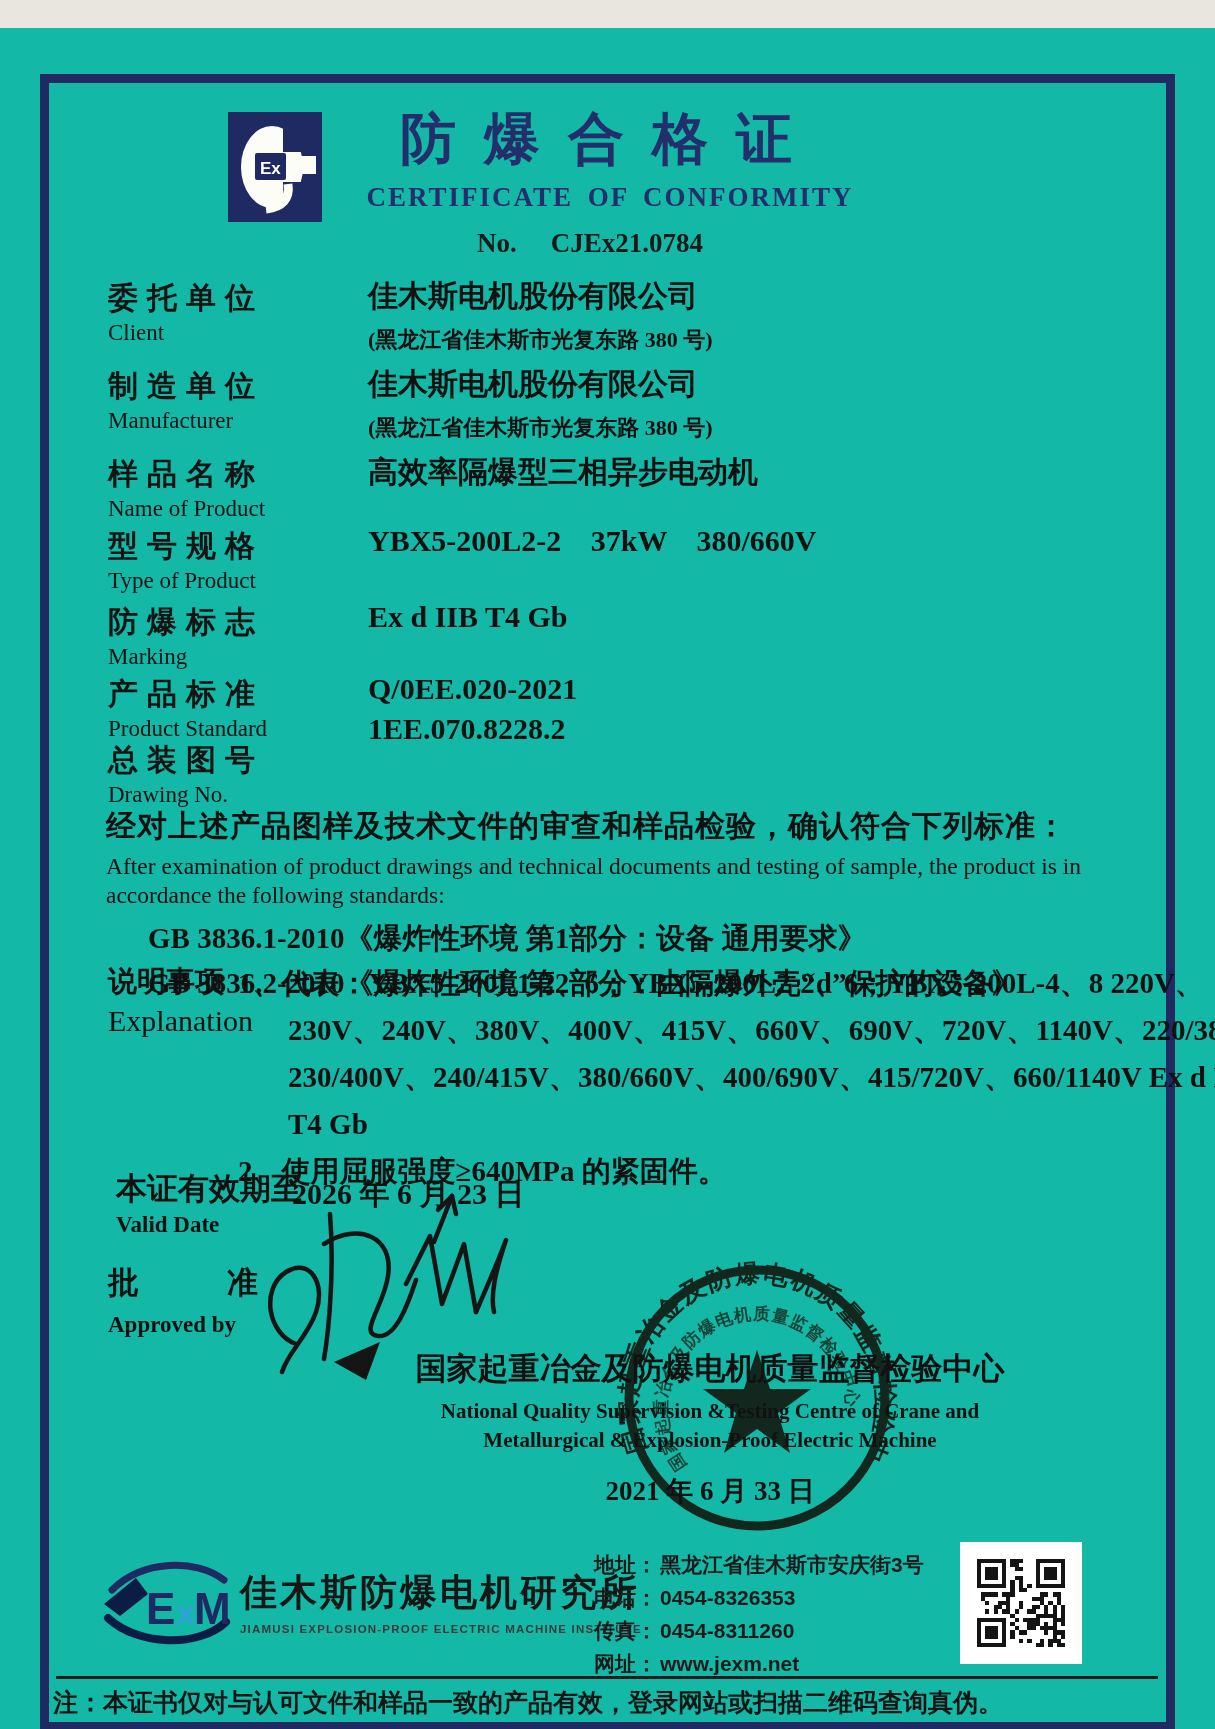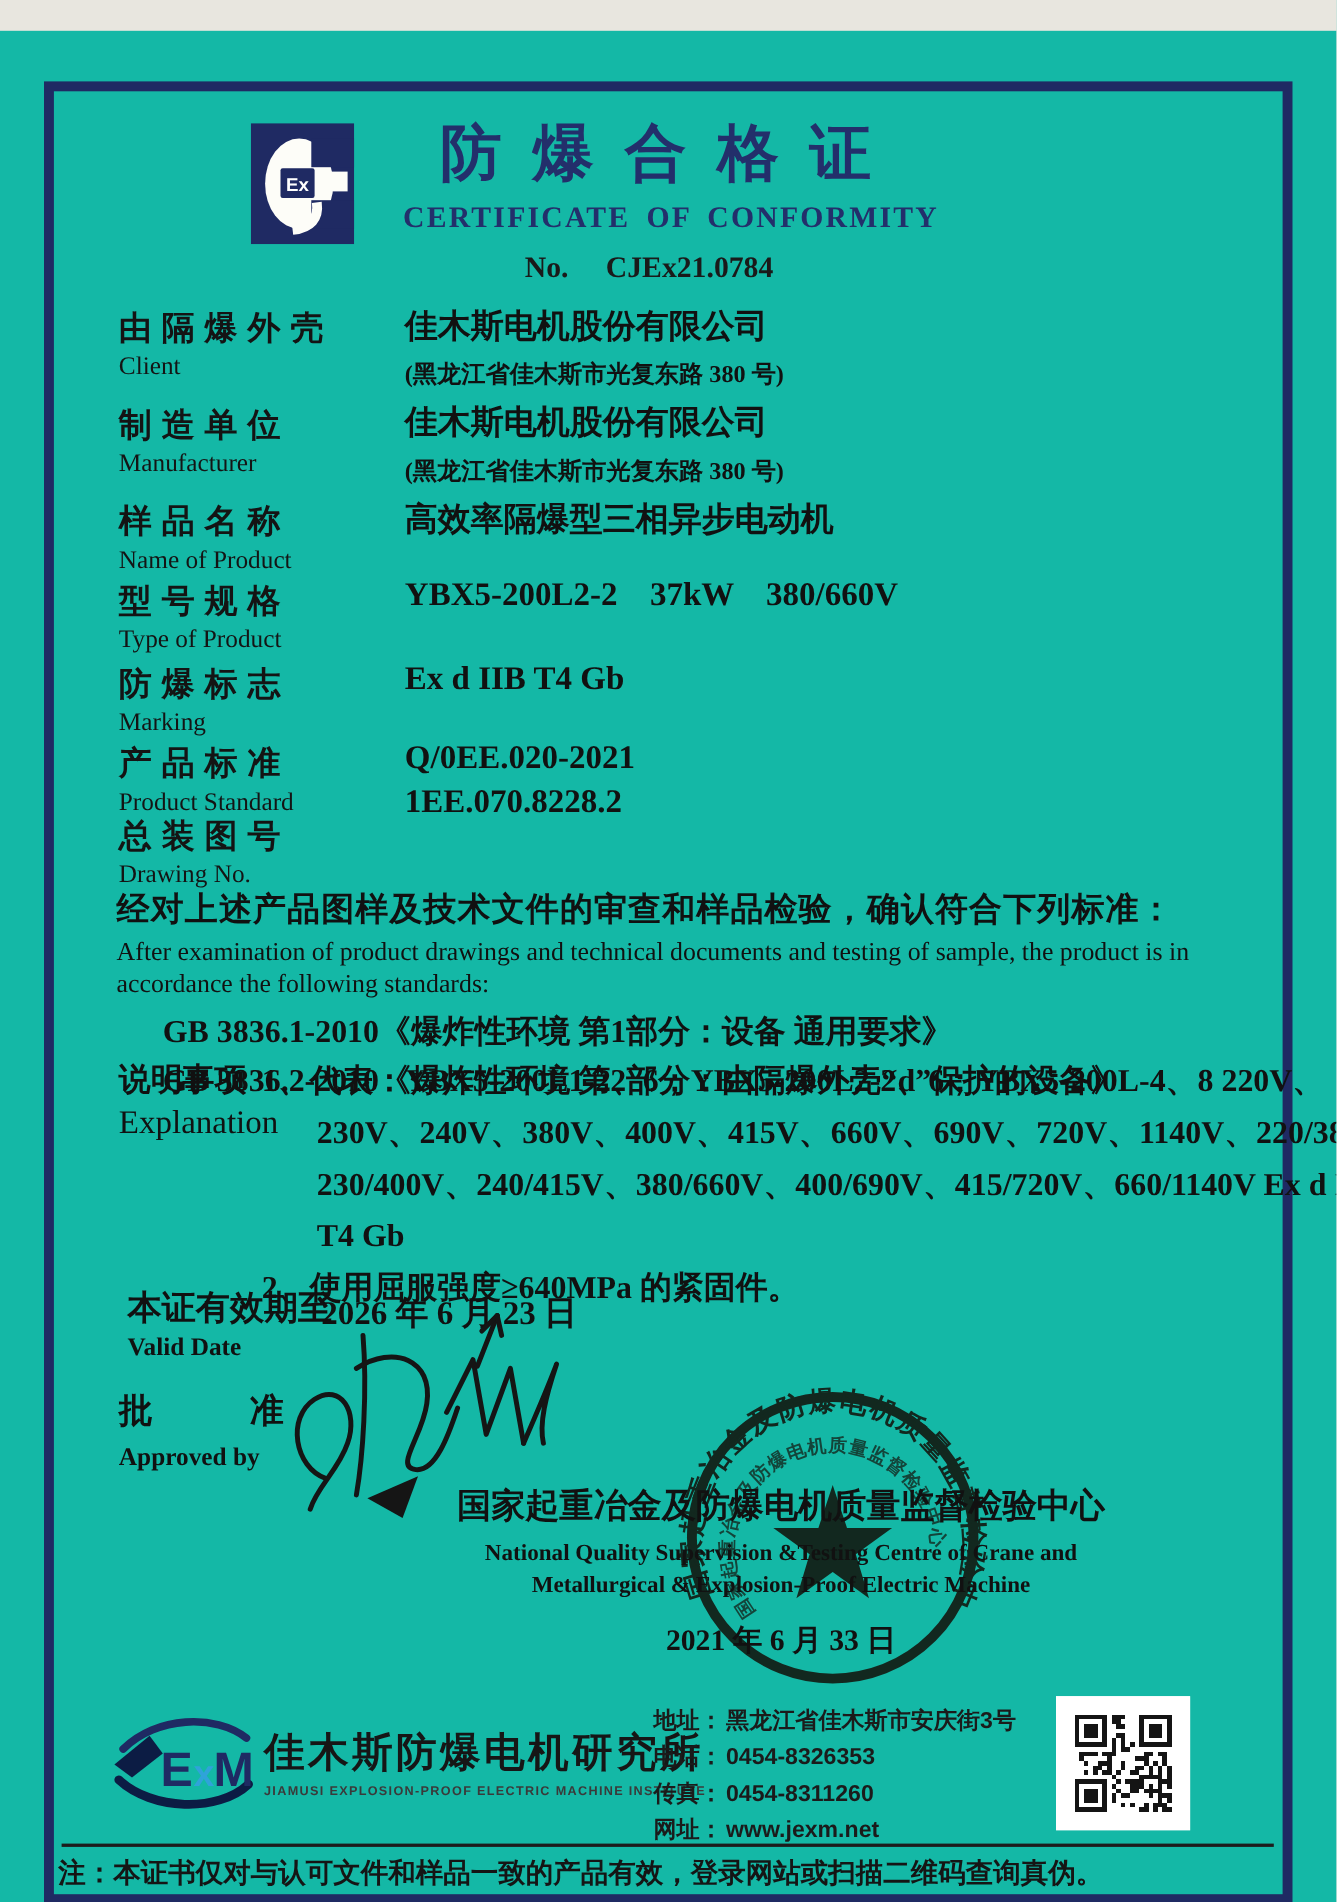--- a/index.html
+++ b/index.html
@@ -97,21 +97,21 @@
   <div class="title-block">
     <div class="title-zh">防爆合格证</div>
     <div class="title-en">CERTIFICATE OF CONFORMITY</div>
   </div>
 
   <div class="cert-no">
     <span>No.</span><span class="num">CJEx21.0784</span>
   </div>
 
   <div class="f-label" style="top:250px">
-    <div class="zh">由隔爆外壳</div>
+    <div class="zh">委托单位</div>
     <div class="en">Client</div>
   </div>
   <div class="f-value" style="top:248px">
     <div>佳木斯电机股份有限公司</div>
     <div class="f-note">(黑龙江省佳木斯市光复东路 380 号)</div>
   </div>
 
   <div class="f-label" style="top:338px">
     <div class="zh">制造单位</div>
     <div class="en">Manufacturer</div>

